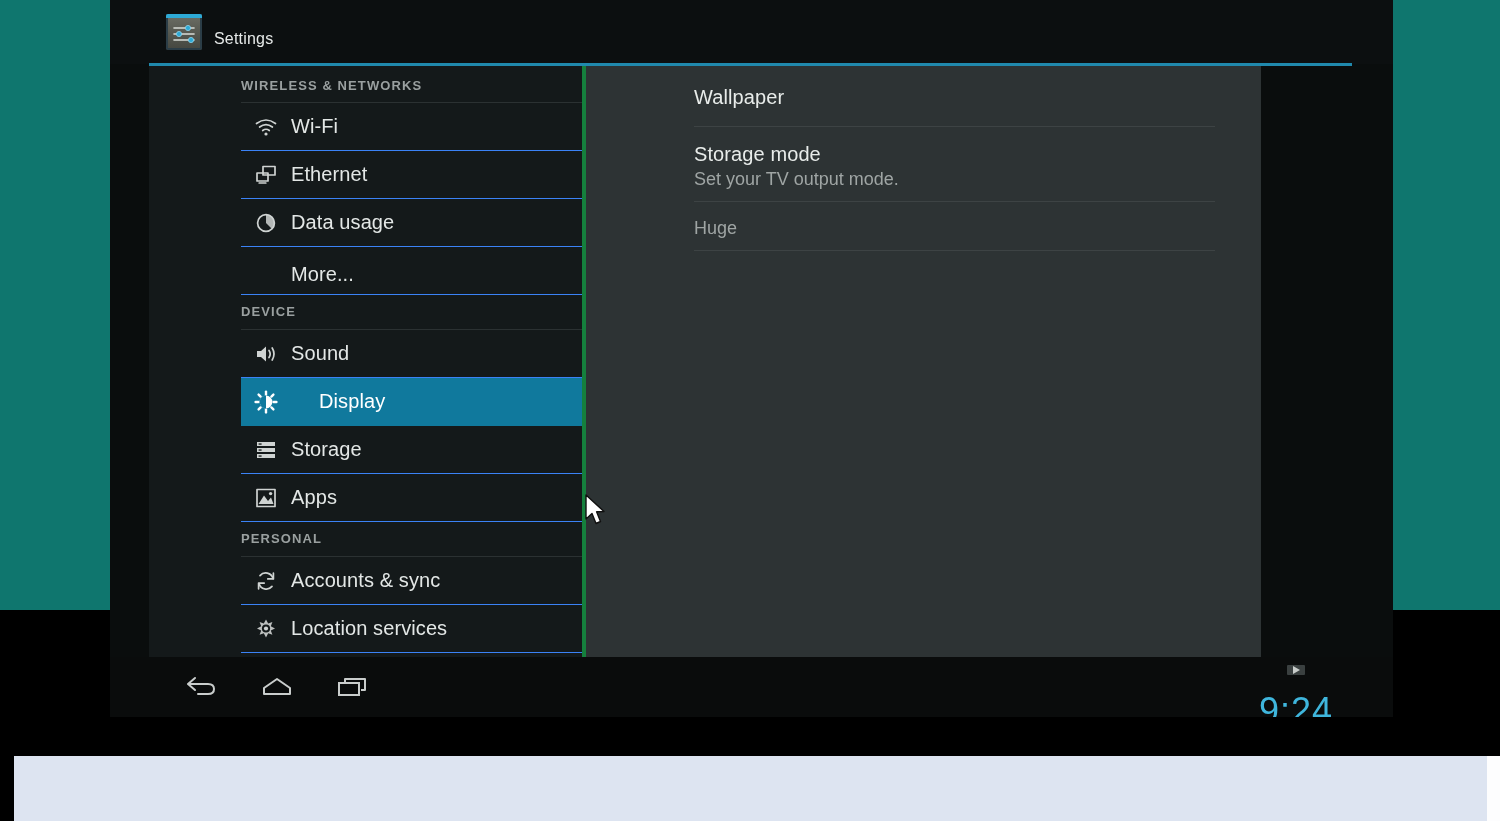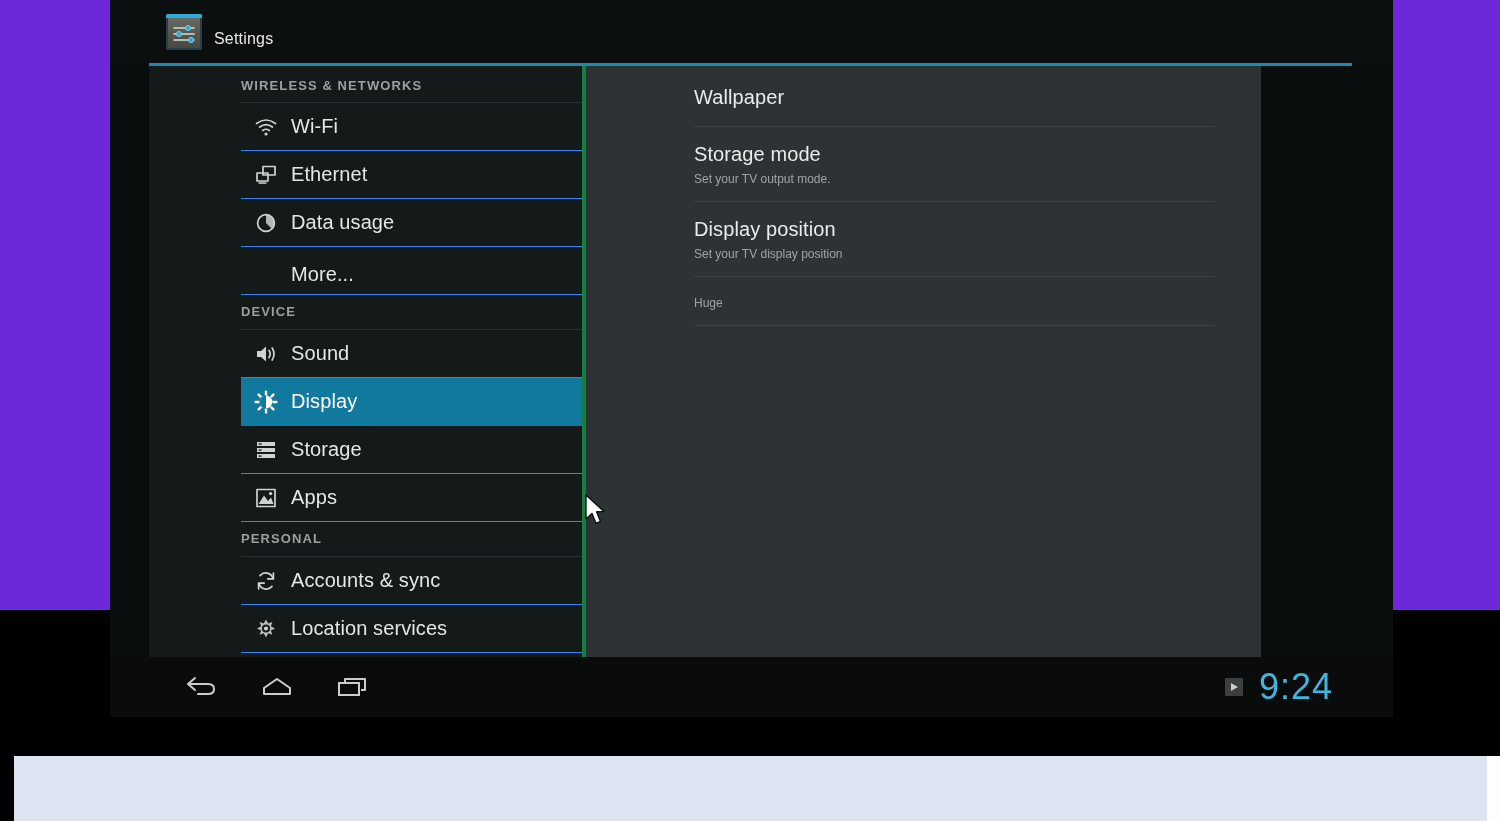--- a/index.html
+++ b/index.html
@@ -14,21 +14,21 @@
     overflow: hidden;
     font-family: "Liberation Sans", sans-serif;
     -webkit-font-smoothing: antialiased;
   }
 
   
   #stage {
     position: relative;
     width: 1500px;
     height: 610px;
-    background: #6d28d9;
+    background: #0f766e;
   }
 
   
   #device-screen {
     position: absolute;
     left: 110px;
     top: 0px;
     width: 1283px;
     height: 717px;
     background: #0a0d0d;
@@ -117,20 +117,21 @@
     position: relative;
     height: 47px;
     margin-left: 92px;
     border-bottom: 1px solid #3b82f6;
     display: flex;
     align-items: center;
   }
   .nav-row.selected {
     background: #10799d;
     border-bottom: 1px solid #10799d;
+    gap: 28px;
   }
   .nav-row .nav-icon {
     width: 34px;
     min-width: 34px;
     height: 24px;
     margin-left: 8px;
     display: flex;
     align-items: center;
     justify-content: center;
     color: #cfd3d2;
@@ -163,21 +164,21 @@
     padding: 14px 0 12px 0;
     border-bottom: 1px solid #3d4344;
   }
   .detail-row .detail-title {
     font-size: 20px;
     color: #e8ecea;
     line-height: 26px;
     letter-spacing: 0.1px;
   }
   .detail-row .detail-summary {
-    font-size: 12px;
+    font-size: 18px;
     color: #9fa5a4;
     line-height: 20px;
     padding-top: 2px;
   }
   .detail-row.single { padding: 18px 0 16px 0; }
 
   
   #cursor {
     position: absolute;
     left: 474px;
@@ -211,20 +212,21 @@
   #nav-recents { left: 212px; }
 
   #statusbar-right {
     position: absolute;
     right: 60px;
     top: 8px;
     height: 44px;
     display: flex;
     align-items: center;
     gap: 16px;
+    flex-direction: column;
   }
   #play-icon {
     width: 18px;
     height: 18px;
     background: #3a4040;
     display: flex;
     align-items: center;
     justify-content: center;
     border-radius: 1px;
   }
@@ -405,24 +407,20 @@
       <div id="detail-panel">
 
       <div class="detail-row single">
             <div class="detail-title">Wallpaper</div>
           </div>
           <div class="detail-row">
             <div class="detail-title">Storage mode</div>
             <div class="detail-summary">Set your TV output mode.</div>
           </div>
           <div class="detail-row">
-            <div class="detail-title">Display position</div>
-            <div class="detail-summary">Set your TV display position</div>
-          </div>
-          <div class="detail-row">
             <div class="detail-summary">Huge</div>
           </div>
         </div>
 
       <svg id="cursor" viewBox="0 0 26 34">
         <polygon points="2,1 2,25 8,19.5 12,29.5 16.5,27.5 12.6,17.8 20,17.5" fill="#ffffff" stroke="#101010" stroke-width="1.4" stroke-linejoin="round"></polygon>
       </svg>
     </div>
 
     <div id="nav-bar">

